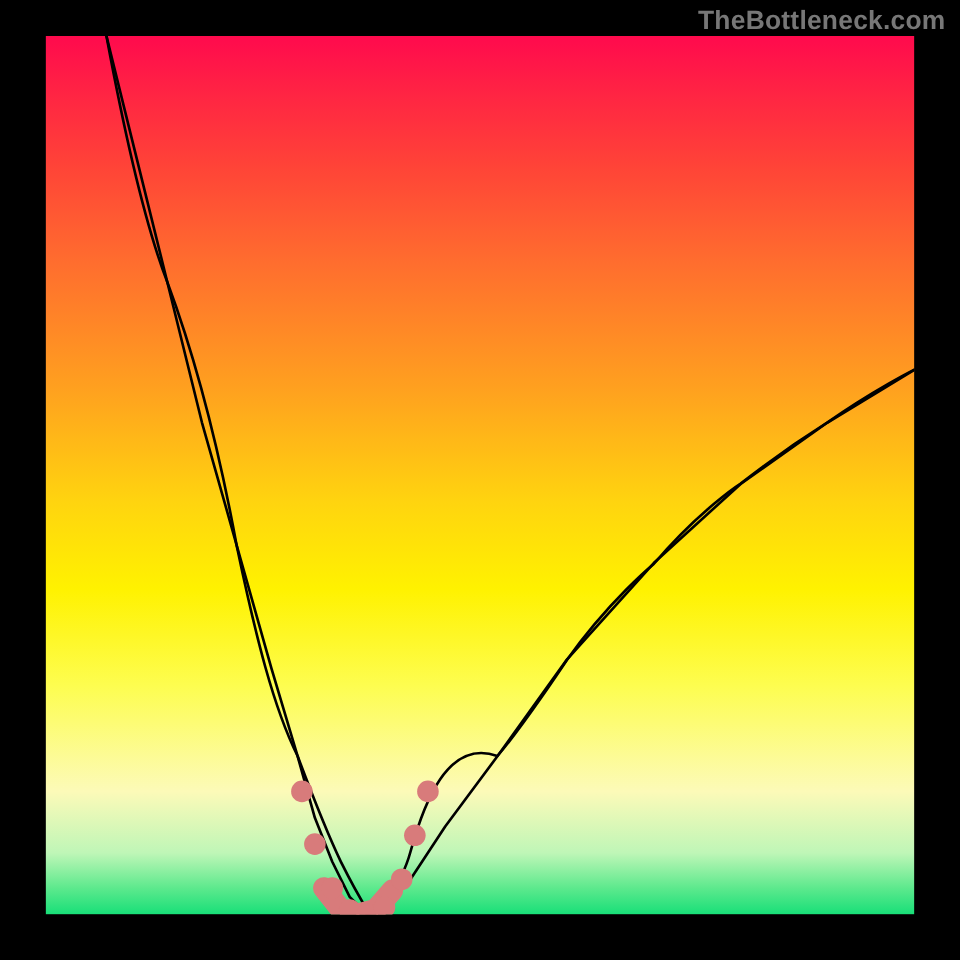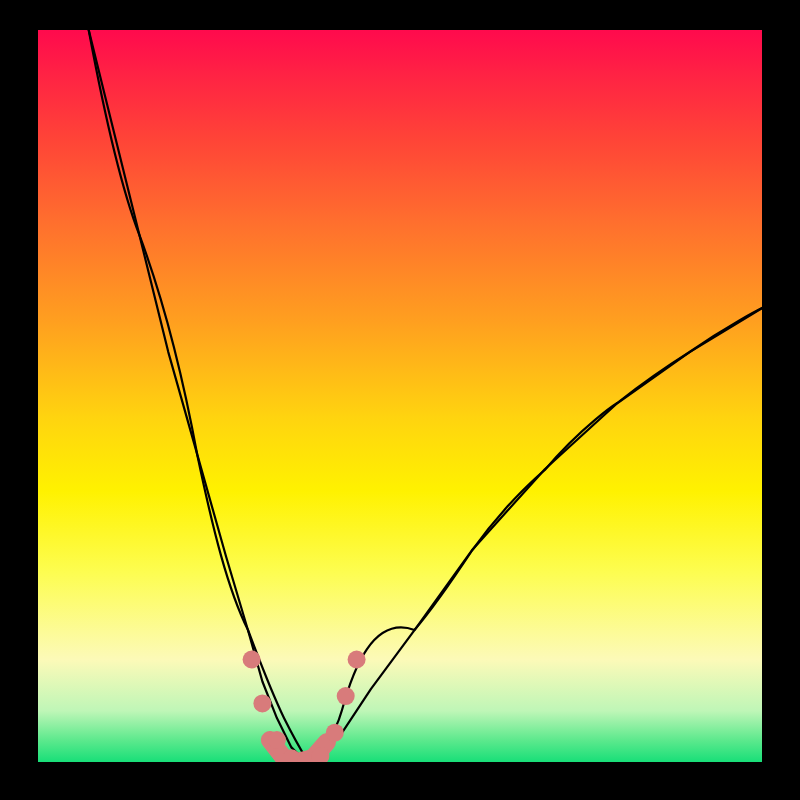--- a/index.html
+++ b/index.html
@@ -79,20 +79,21 @@
   }
   .dot {
     fill: #d87b7b;
   }
 </style>
 </head>
 <body>
 
 <div class="frame">
 
+  <div class="watermark">TheBottleneck.com</div>
 
   <div class="plot-area">
     <div class="gradient"></div>
 
     <svg class="curves" viewBox="0 0 724 732" preserveAspectRatio="none">
 
       <path class="curve" d="M 50.7 0
                C 60 50, 80 150, 101.4 205
                C 120 255, 140 320, 159.3 425
                C 175 500, 190 560, 210.0 600

